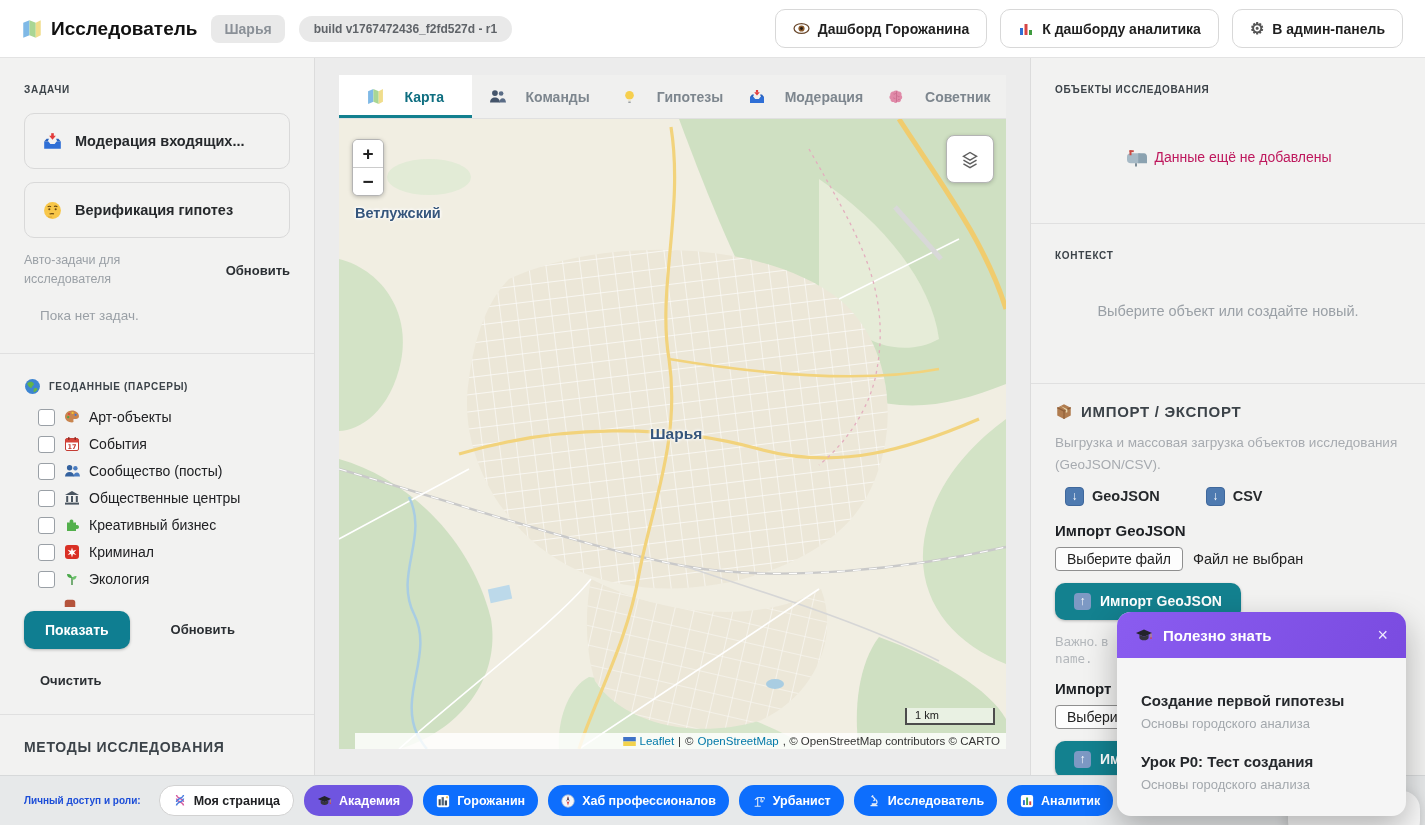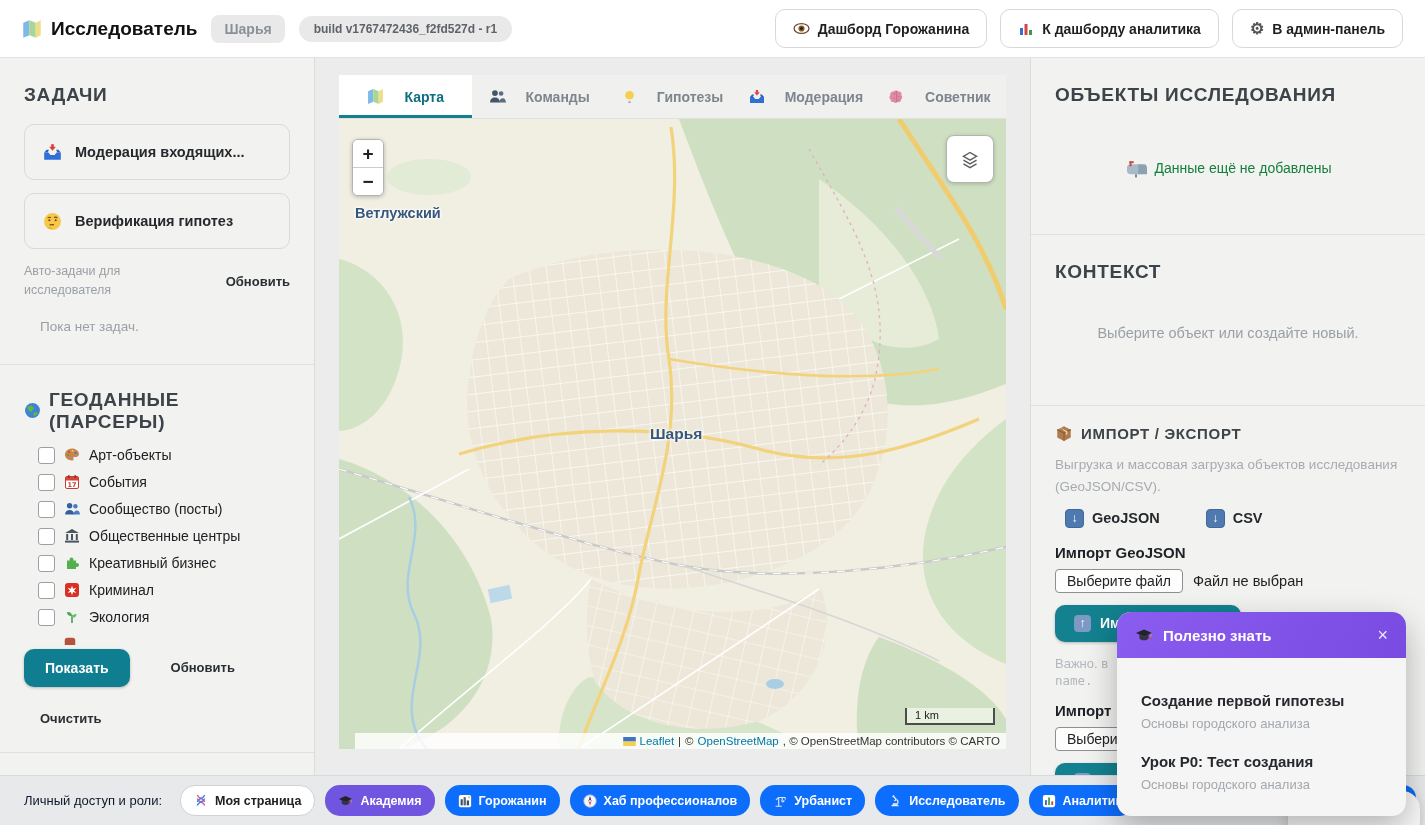--- a/index.html
+++ b/index.html
@@ -16,21 +16,21 @@
   .hbtn{display:flex;align-items:center;gap:8px;background:#fff;border:1px solid #d8d8d8;border-radius:10px;
         padding:0 17px;height:39px;font-weight:bold;font-size:14px;color:#1f1f1f;cursor:pointer}
   .gear-glyph{font-size:16px;color:#555;line-height:1}
   
   .shell{display:flex;height:717px}
   .sidebar{width:315px;background:#f2f2f1;border-right:1px solid #dcdcdc;padding:0 24px;
            box-sizing:border-box;overflow:hidden}
   .rsidebar{width:395px;background:#f2f2f1;border-left:1px solid #dcdcdc;box-sizing:border-box;overflow:hidden}
   .rsb-inner{padding:0 24px}
   .main{flex:1;padding:17px 24px 0;box-sizing:border-box}
-  .sec-h{font-size:19px;font-weight:bold;letter-spacing:.7px;color:#3c4349;display:flex;align-items:center;gap:8px;
+  .sec-h{font-size:10px;font-weight:bold;letter-spacing:.7px;color:#3c4349;display:flex;align-items:center;gap:8px;
          text-transform:uppercase}
   .divider{border-top:1px solid #e0e0e0;margin:0 -24px}
   
   .task-card{border:1px solid #d9d9d9;border-radius:10px;height:54px;display:flex;align-items:center;gap:13px;
              padding:0 18px;margin-bottom:13px;font-weight:bold;font-size:14.5px;color:#26292c;cursor:pointer}
   .auto-row{display:flex;justify-content:space-between;align-items:center;margin:8px 0 2px}
   .auto-label{color:#9aa0a6;font-size:12.5px;width:160px;line-height:1.55}
   .link-strong{font-weight:bold;font-size:13px;color:#2b2f33;cursor:pointer}
   .empty-note{color:#9aa0a6;font-size:13.5px;margin:18px 0 30px 16px}
   
@@ -58,21 +58,21 @@
   .zbtn + .zbtn{border-top:1px solid #ccc}
   .layersctl{position:absolute;top:16px;right:12px;width:46px;height:46px;background:#fff;border:1px solid #b4b4b4;
              border-radius:8px;display:flex;align-items:center;justify-content:center;cursor:pointer;
              box-shadow:0 1px 4px rgba(0,0,0,.2);z-index:5}
   .scalebar{position:absolute;right:11px;bottom:24px;width:90px;border:2px solid #4c4c4c;border-top:none;
             background:rgba(255,255,255,.55);font-size:11px;padding:1px 0 2px 8px;color:#222;box-sizing:border-box;z-index:4}
   .attrib{position:absolute;left:16px;right:0;bottom:0;background:rgba(255,255,255,.82);font-size:11.5px;color:#333;
           display:flex;justify-content:flex-end;align-items:center;gap:4px;padding:2px 6px;z-index:4}
   .attrib .lnk{color:#0078a8;cursor:pointer}
   
-  .r-empty{display:flex;align-items:center;justify-content:center;gap:4px;color:#15803d;font-size:14px;
+  .r-empty{display:flex;align-items:center;justify-content:center;gap:4px;color:#be185d;font-size:14px;
            font-weight:500;margin:52px 0 56px}
   .ctx-empty{color:#9aa0a6;font-size:14.5px;text-align:center;margin:42px 0 64px}
   .imp-h{font-size:15px;margin-top:18px}
   .imp-desc{color:#a7abb0;font-size:13.5px;line-height:1.65;margin:12px 0 10px}
   .exp-row{display:flex;gap:46px;margin:6px 0 16px 10px;font-weight:bold;font-size:14.5px;align-items:center;color:#26292c}
   .exp-item{display:flex;gap:8px;align-items:center;cursor:pointer}
   .sqicon{width:17px;height:17px;border-radius:4px;display:inline-flex;align-items:center;justify-content:center;
           color:#fff;font-size:12px;font-weight:bold;flex:none}
   .sq-dl{background:#4e7ab0;border:1px solid #3f689c}
   .sq-up{background:#7d99c4}
@@ -91,21 +91,21 @@
   .popup-h{background:linear-gradient(120deg,#8a5cf0,#7a4be0);height:46px;display:flex;align-items:center;gap:10px;
            padding:0 18px;color:#fff;font-weight:bold;font-size:15px}
   .popup-close{margin-left:auto;font-size:18px;cursor:pointer;color:#efe9ff;font-weight:normal}
   .popup-body{padding:34px 24px 24px}
   .pitem-t{font-weight:bold;font-size:15px;color:#25282c;margin-bottom:7px;cursor:pointer}
   .pitem-s{color:#a3a8ad;font-size:13px}
   .pitem + .pitem{margin-top:22px}
   
   .bottombar{height:50px;background:#e7e9ea;border-top:1px solid #d7d9da;display:flex;align-items:center;gap:10px;
              padding:0 24px;box-sizing:border-box;position:relative;z-index:10}
-  .bb-label{font-weight:normal;font-size:13px;color:#0f172a;margin-right:8px;white-space:nowrap}
+  .bb-label{font-weight:bold;font-size:10px;color:#1d4ed8;margin-right:8px;white-space:nowrap}
   .rbtn{display:inline-flex;align-items:center;gap:7px;height:31px;padding:0 13px;border-radius:15px;font-size:12.5px;
         font-weight:bold;cursor:pointer;border:none;white-space:nowrap}
   .rbtn.white{background:#fff;border:1px solid #d2d2d2;color:#202124}
   .rbtn.blue{background:#0d6efd;color:#fff}
   .rbtn.purple{background:#6f55e0;color:#fff}
   .stub1{width:62px}
   .fab{position:fixed;right:5px;bottom:-14px;width:132px;height:48px;background:#f8f8f8;border-radius:18px;
        box-shadow:0 4px 14px rgba(0,0,0,.18);z-index:40;cursor:pointer}
 </style>
 </head>

